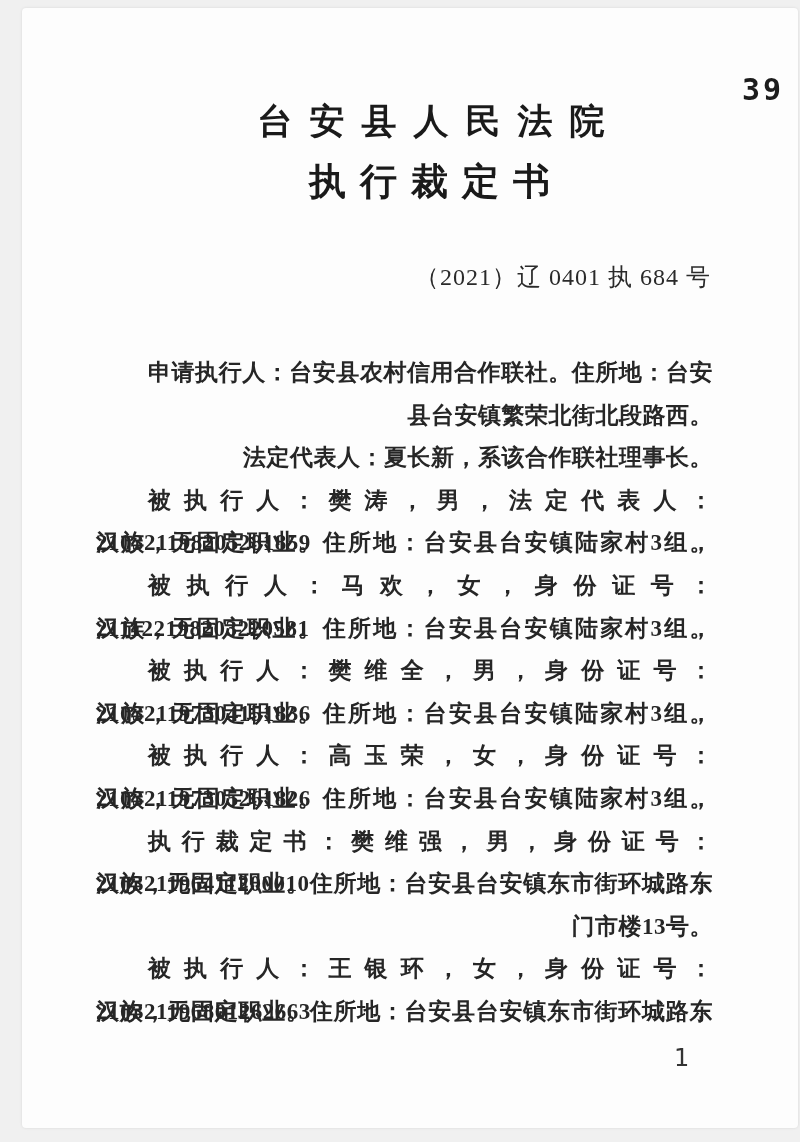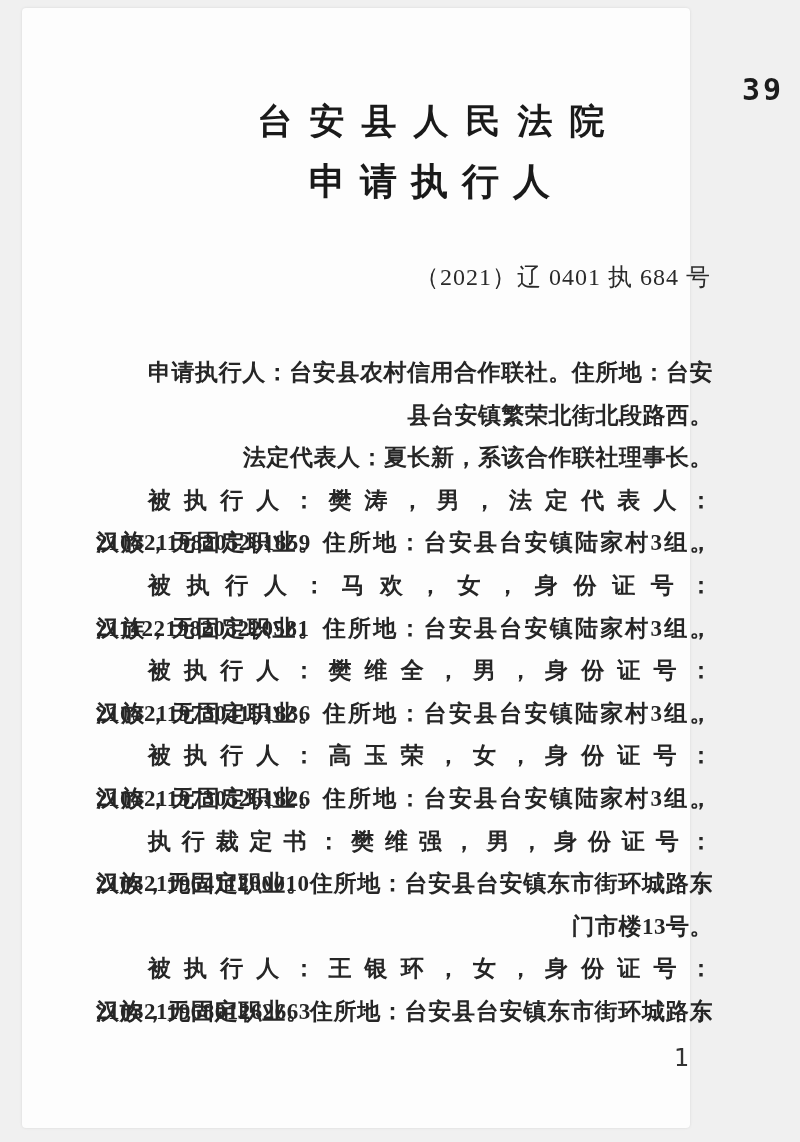--- a/index.html
+++ b/index.html
@@ -6,21 +6,21 @@
   body {
     width: 800px; height: 1142px;
     background: #f0f0f0;
     font-family: "Liberation Serif", "DejaVu Serif", serif;
     position: relative;
     overflow: hidden;
   }
   .page {
     position: absolute;
     left: 22px; top: 8px;
-    width: 668px; height: 1120px;
+    width: 776px; height: 1120px;
     background: #fdfdfd;
     border-radius: 4px;
     box-shadow: 0 0 3px rgba(0,0,0,0.10);
   }
   .corner-number {
     position: absolute;
     left: 720px; top: 64px;
     font-family: "DejaVu Sans Mono", monospace;
     font-weight: 700;
     font-size: 30px;
@@ -92,21 +92,21 @@
 </style>
 </head>
 <body>
 
 <div class="page">
 
   <div class="corner-number">39</div>
 
   <div class="text-area">
     <div class="court-name">台安县人民法院</div>
-    <div class="doc-title">申请执行人</div>
+    <div class="doc-title">执行裁定书</div>
     <div class="case-number">（2021）辽 0401 执 684 号</div>
   </div>
 
   <div class="body-block">
     <div class="line indent fill">申请执行人：台安县农村信用合作联社。住所地：台安</div>
     <div class="line">县台安镇繁荣北街北段路西。</div>
     <div class="line indent">法定代表人：夏长新，系该合作联社理事长。</div>
     <div class="line indent fill">被执行人：樊涛，男，法定代表人：210321198205281859，</div>
     <div class="line fill">汉族，无固定职业。住所地：台安县台安镇陆家村3组。</div>
     <div class="line indent fill">被执行人：马欢，女，身份证号：211122198203220581，</div>

